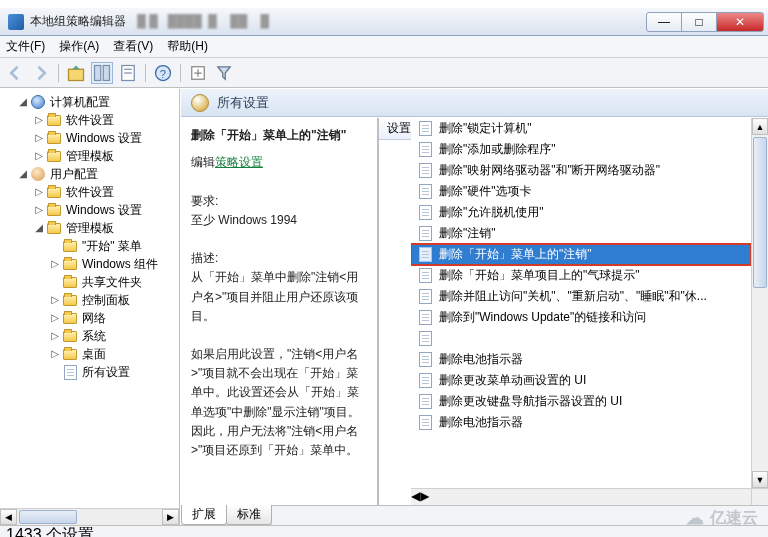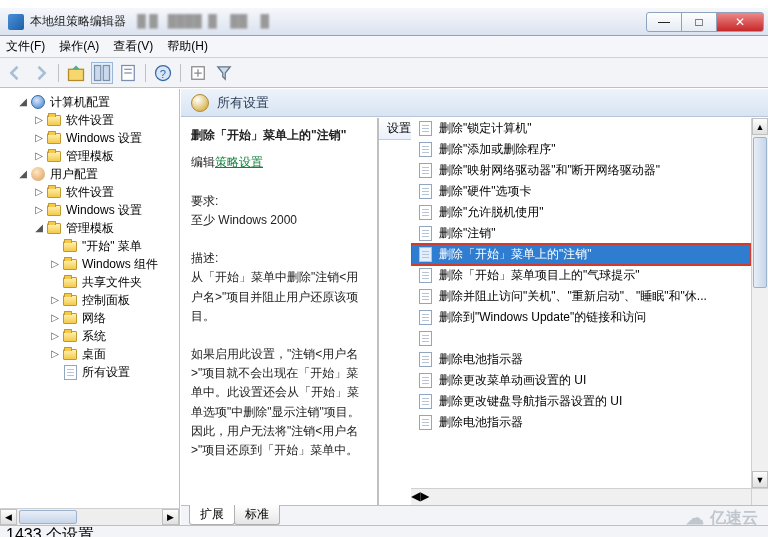--- a/index.html
+++ b/index.html
@@ -78,21 +78,21 @@
 
   .vscroll { position:absolute; top:0; right:0; bottom:17px; width:17px; background:#f0f0f0; border-left:1px solid #d0d0d0; display:flex; flex-direction:column;}
   .vscroll .varrow { height:17px; background:linear-gradient(to bottom,#fdfdfd,#e0e0e0); border:1px solid #c0c0c0; display:flex; align-items:center; justify-content:center; font-size:9px;}
   .vscroll .vtrack { flex:1; position:relative;}
   .vscroll .vthumb { position:absolute; left:1px; right:1px; top:2px; height:45%; background:linear-gradient(to right,#e8eef7,#c7d6ea); border:1px solid #9cb2cf; border-radius:2px;}
 
   .hscroll2 { position:absolute; left:0; right:17px; bottom:0; height:17px; border-top:1px solid #d0d0d0; display:flex; background:#f0f0f0;}
   .corner { position:absolute; right:0; bottom:0; width:17px; height:17px; background:#f0f0f0; border-left:1px solid #d0d0d0; border-top:1px solid #d0d0d0;}
 
   
-  .rtabs { height:20px; display:flex; align-items:flex-end; padding-left:8px; border-top:1px solid #bfbfbf; background:#f3f4f7;}
+  .rtabs { height:20px; display:flex; align-items:flex-end; padding-left:0; border-top:1px solid #bfbfbf; background:#f3f4f7;}
   .rtab { padding:1px 10px; border:1px solid #b0b0b0; border-top:none; background:linear-gradient(to bottom,#fff,#e6e6e6); border-radius:0 0 3px 3px; margin-right:-1px; font-size:12px; cursor:pointer;}
   .rtab.active { background:#fff; font-weight:normal; }
 
   
   .statusbar { height:20px; border-top:1px solid #bfbfbf; display:flex; align-items:center; padding-left:6px; font-size:16px; background:#f3f4f7;}
 
   
   .watermark { position:absolute; right:10px; bottom:16px; display:flex; align-items:center; gap:6px; color:#c0c6cd; font-size:16px; font-weight:bold;}
   .wm-ico { font-size:18px; }
 </style>
@@ -306,21 +306,21 @@
       </div>
       <div class="rbody">
 
         <div class="desc-panel">
           <div class="policy-title">删除「开始」菜单上的"注销"</div>
           <div>
             <span>编辑</span><a>策略设置</a>
           </div>
           <br>
           <div>要求:</div>
-          <div>至少 Windows 2000</div>
+          <div>至少 Windows 1994</div>
           <br>
           <div>描述:</div>
           <div>从「开始」菜单中删除"注销&lt;用户名&gt;"项目并阻止用户还原该项目。</div>
           <br>
           <div>如果启用此设置，"注销&lt;用户名&gt;"项目就不会出现在「开始」菜单中。此设置还会从「开始」菜单选项"中删除"显示注销"项目。因此，用户无法将"注销&lt;用户名&gt;"项目还原到「开始」菜单中。</div>
         </div>
 
         <div class="list-panel">
           <div class="list-header">设置</div>
           <div class="list-body">

